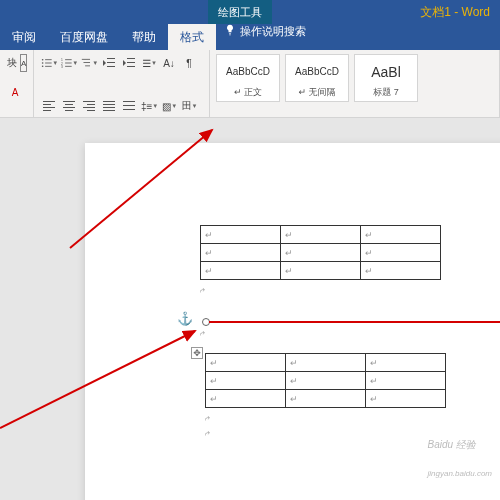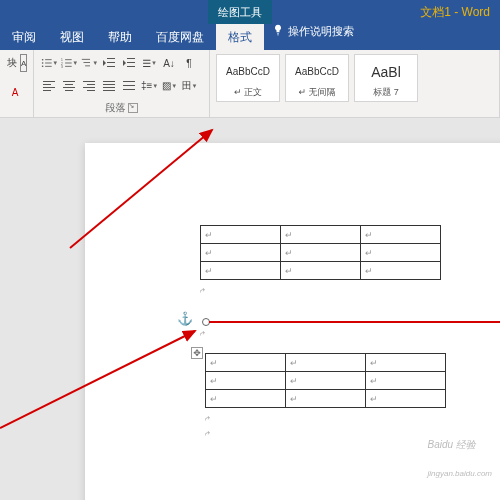--- a/index.html
+++ b/index.html
@@ -48,23 +48,22 @@
 </head>
 <body>
 
 <div class="titlebar">
   <div class="contextual-tab">绘图工具</div>
   <div class="doc-title">文档1 - Word</div>
 </div>
 
 <div class="tabstrip">
   <div class="tab">审阅</div>
-  <div class="tab">视图</div>
+  <div class="tab">百度网盘</div>
   <div class="tab">帮助</div>
-  <div class="tab">百度网盘</div>
   <div class="tab active">格式</div>
   <div class="tell-me">
     <svg class="bulb" viewBox="0 0 16 16">
         <path fill="#fff" d="M8 1a4 4 0 00-2 7.5V11h4V8.5A4 4 0 008 1zm-1 11h2v1H7zm0 2h2v1H7z"></path>
       </svg>
     <span>操作说明搜索</span>
   </div>
 </div>
 
 <div class="ribbon">
@@ -167,24 +166,20 @@
       <div class="rbtn">
           <svg viewBox="0 0 14 14">
             <rect x="1" y="2" width="12" height="1" fill="#555"></rect>
             <rect x="1" y="6" width="12" height="1" fill="#555"></rect>
             <rect x="1" y="10" width="12" height="1" fill="#555"></rect>
           </svg>
         </div>
       <div class="rbtn">‡≡<span class="dd">▾</span></div>
       <div class="rbtn">▨<span class="dd">▾</span></div>
       <div class="rbtn">田<span class="dd">▾</span></div>
-    </div>
-    <div class="group-label">
-      <span>段落</span>
-      <span class="launcher"></span>
     </div>
   </div>
 
   <div class="group styles-group">
     <div class="style-gallery">
       <div class="style-item">
         <div class="style-preview">AaBbCcD</div>
         <div class="style-name">↵ 正文</div>
       </div>
       <div class="style-item">

